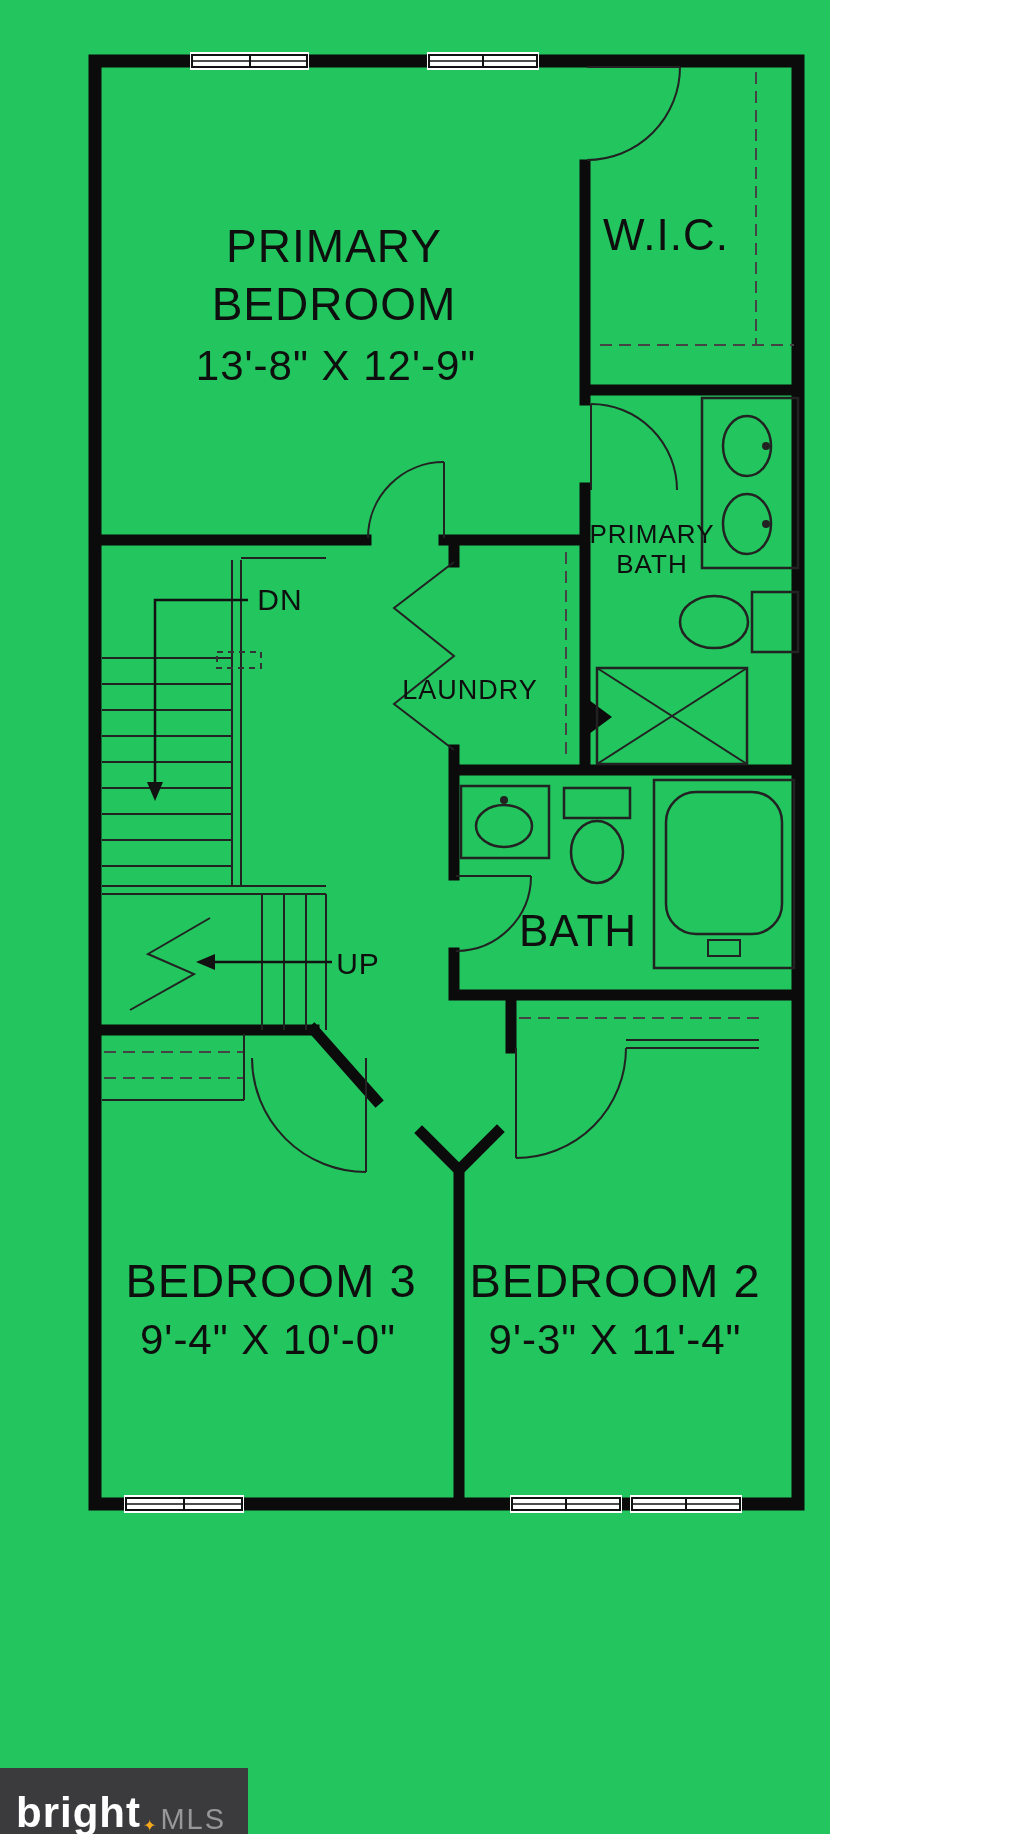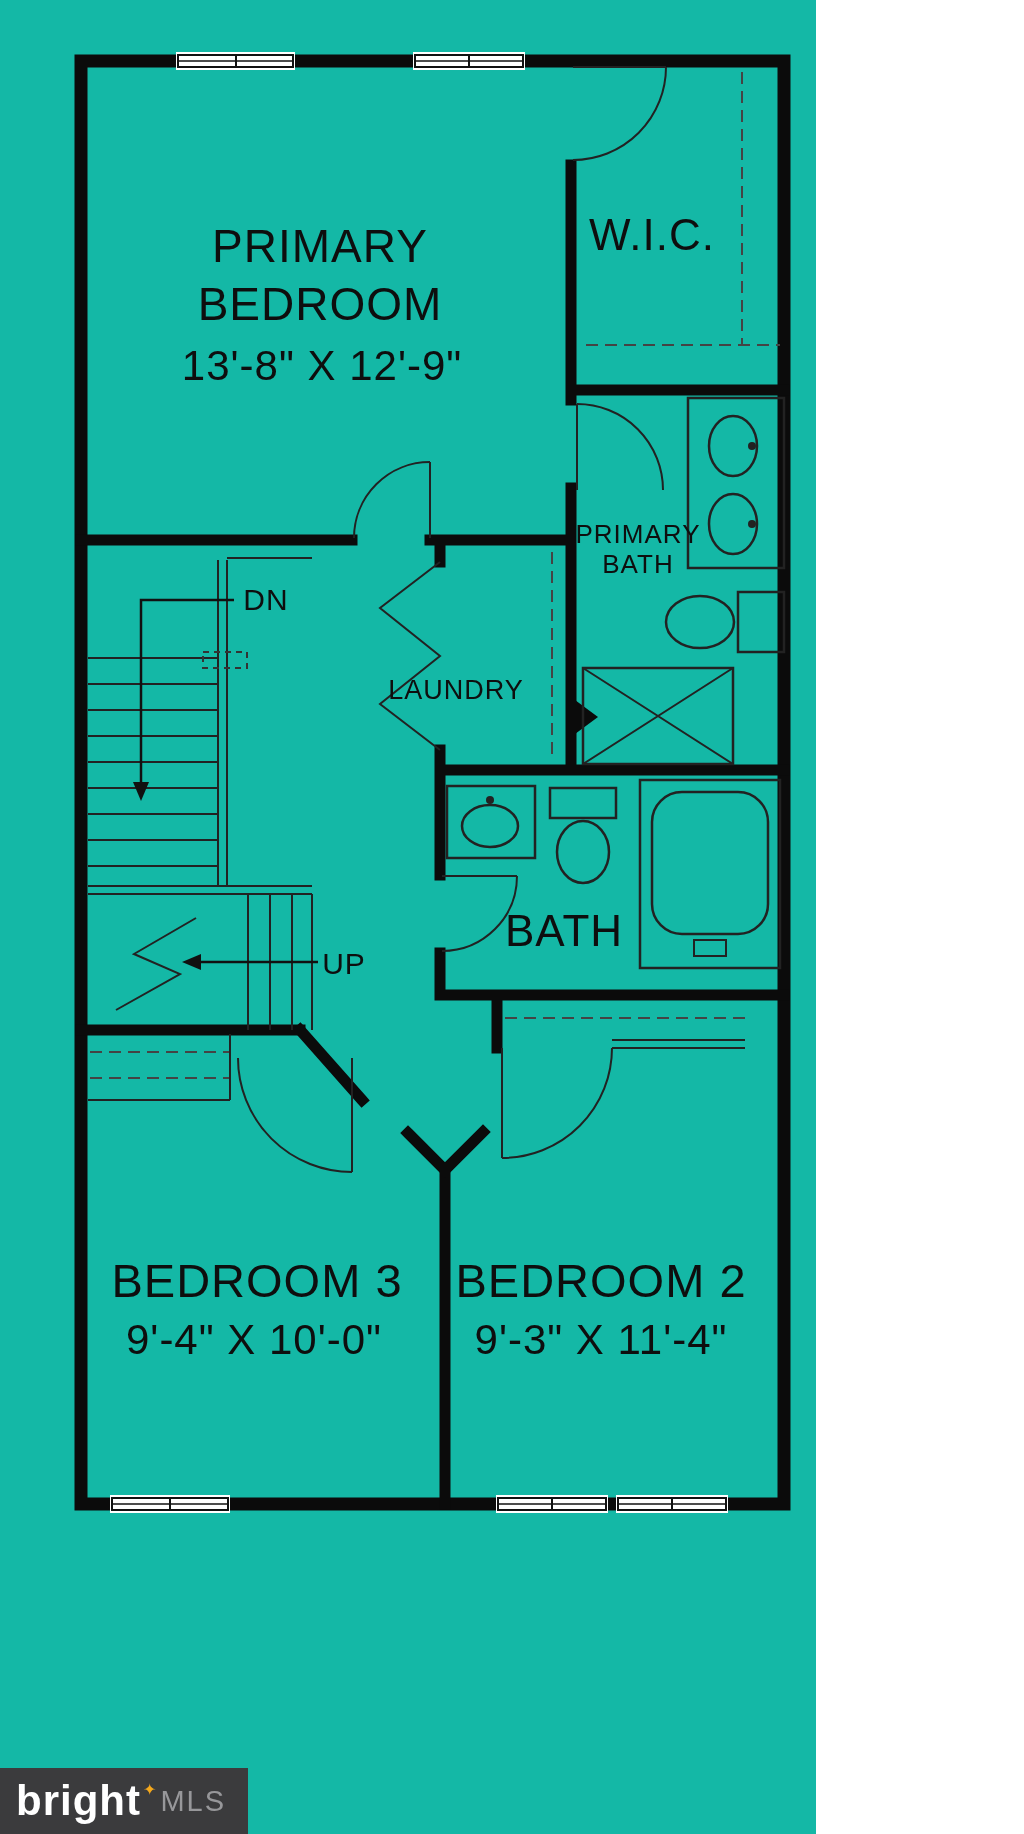--- a/index.html
+++ b/index.html
@@ -1,36 +1,37 @@
 <!DOCTYPE html>
 <html><head>
 <meta charset="utf-8">
 <style>
   html, body { margin: 0; padding: 0; background: #ffffff; }
   .page {
     position: relative;
     width: 816px;
     height: 1834px;
-    background: #14b8a6;
+    background: #22c55e;
     overflow: hidden;
     font-family: "Liberation Sans", sans-serif;
+    padding-left: 14px;
   }
   svg text {
     font-family: "Liberation Sans", sans-serif;
     fill: #0e0e0e;
   }
   .watermark {
     position: absolute;
     left: 0;
     bottom: 0;
     width: 248px;
     height: 66px;
     background: #3b3b3d;
     display: flex;
-    align-items: center;
+    align-items: flex-end;
     padding-left: 16px;
     box-sizing: border-box;
   }
   .watermark .brand {
     color: #ffffff;
     font-size: 42px;
     font-weight: bold;
     letter-spacing: 1px;
     line-height: 1;
   }

